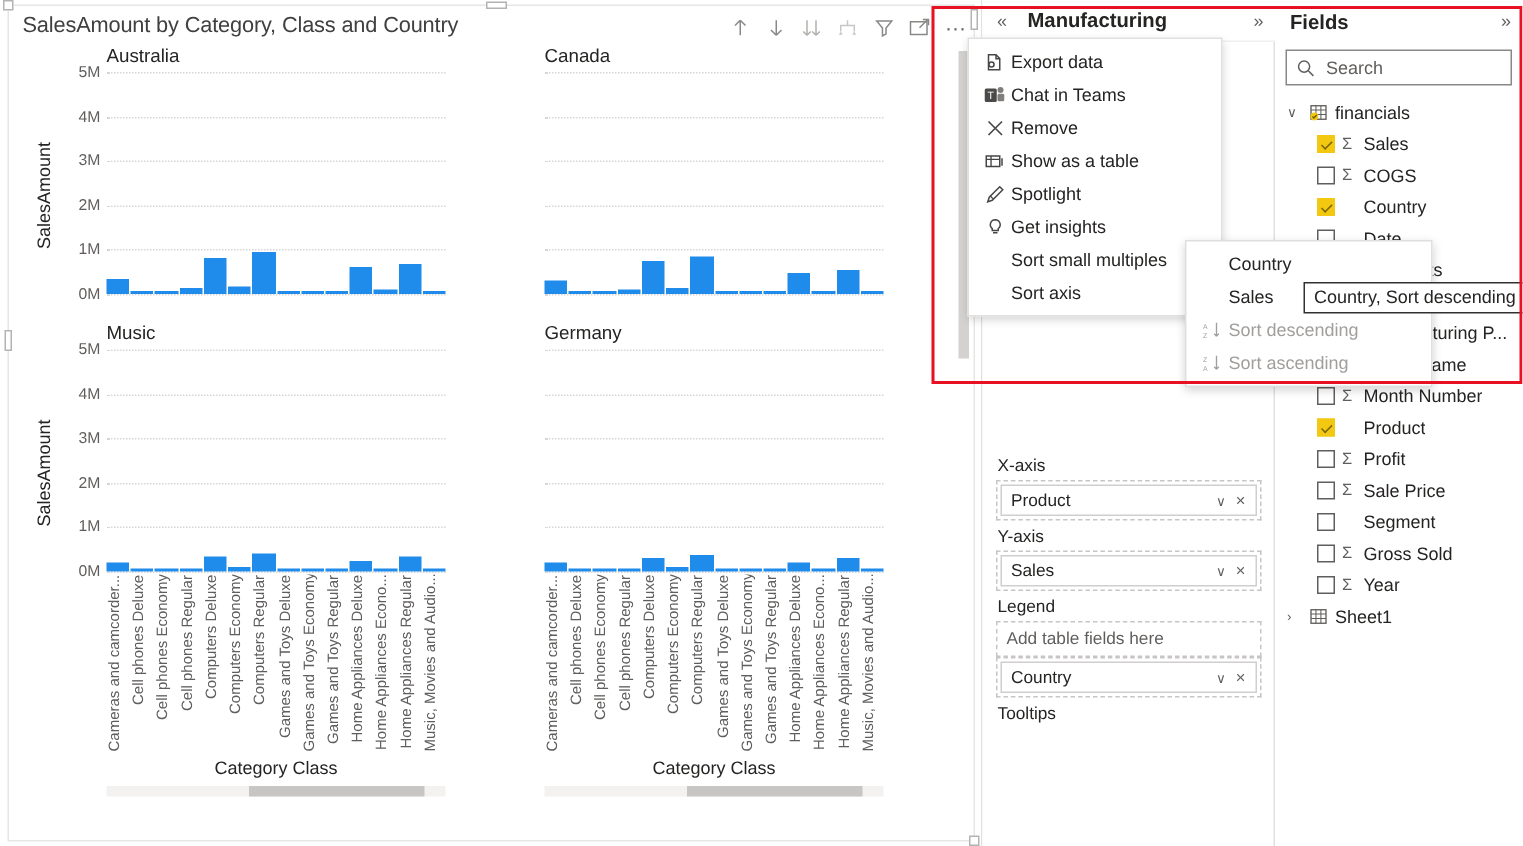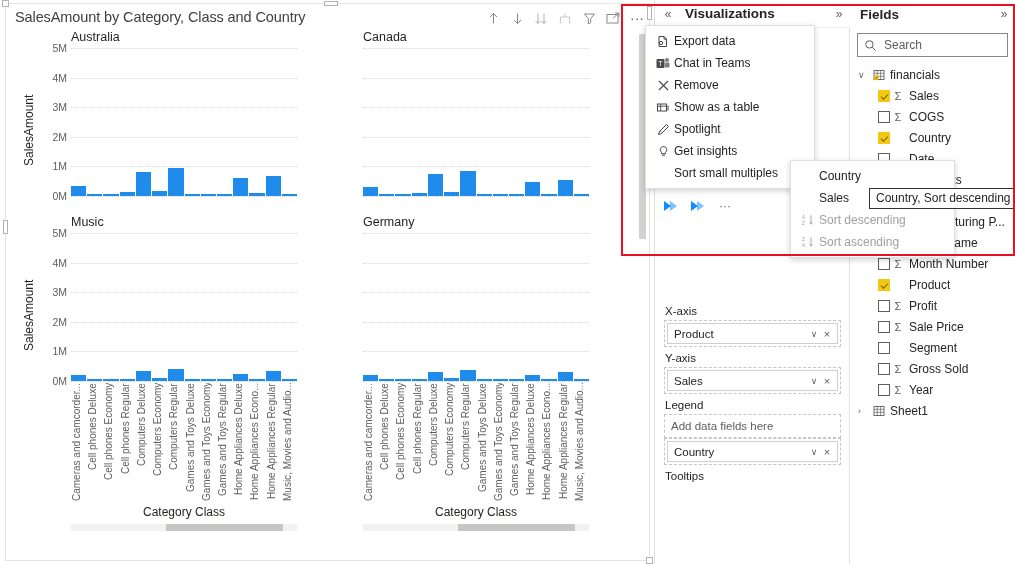--- a/index.html
+++ b/index.html
@@ -401,21 +401,21 @@
 
     <div id="vscroll-track"></div>
     <div id="vscroll-thumb"></div>
     <div class="corner-handle" style="right:-4px;bottom:-4px;"></div>
   </div>
 </div>
 
 <div id="viz-pane">
   <div id="viz-header">
     <div class="pane-collapse">«</div>
-    <div class="pane-title">Visualizations</div>
+    <div class="pane-title">Manufacturing</div>
     <div class="pane-expand">»</div>
   </div>
 
   <div id="viz-gallery">
       <div class="viz-row">
         <div class="viz-ico">
           <svg width="18" height="16" viewBox="0 0 18 16">
             <rect x="1" y="2" width="10" height="2.6" fill="#118dff"></rect>
             <rect x="1" y="6" width="14" height="2.6" fill="#118dff"></rect>
             <rect x="1" y="10" width="7" height="2.6" fill="#118dff"></rect>
@@ -688,21 +688,21 @@
       <div class="fw-label">Y-axis</div>
       <div class="fw-chipwrap">
         <div class="fw-chip">
           <span class="nm">Sales</span>
           <span class="cv">∨</span>
           <span class="cx">×</span>
         </div>
       </div>
       <div class="fw-label">Legend</div>
       <div class="fw-well">
-        <span class="fw-placeholder">Add data fields here</span>
+        <span class="fw-placeholder">Add table fields here</span>
       </div>
       <div class="fw-chipwrap">
         <div class="fw-chip">
           <span class="nm">Country</span>
           <span class="cv">∨</span>
           <span class="cx">×</span>
         </div>
       </div>
       <div class="fw-label">Tooltips</div>
     </div>
@@ -878,20 +878,24 @@
           <path d="M6.5 1.5a3.3 3.3 0 0 0-2 5.9v1.3h4V7.4a3.3 3.3 0 0 0-2-5.9z" stroke="#484644" stroke-width="1" fill="none"></path>
           <path d="M5 10.2h3" stroke="#484644" stroke-width="1"></path>
         </svg>
       </span>
       <span class="ctx-lab">Get insights</span>
     </div>
     <div class="ctx-item noicon">
       <span class="ctx-lab">Sort small multiples</span>
       <span class="ctx-chev">›</span>
     </div>
+    <div class="ctx-item noicon">
+      <span class="ctx-lab">Sort axis</span>
+      <span class="ctx-chev">›</span>
+    </div>
   </div>
 
 <div id="ctx-sub">
     <div class="sub-item nolead">
       <span class="sub-lab">Country</span>
     </div>
     <div class="sub-item nolead">
       <span class="sub-lab">Sales</span>
     </div>
     <div class="sub-item dim">

